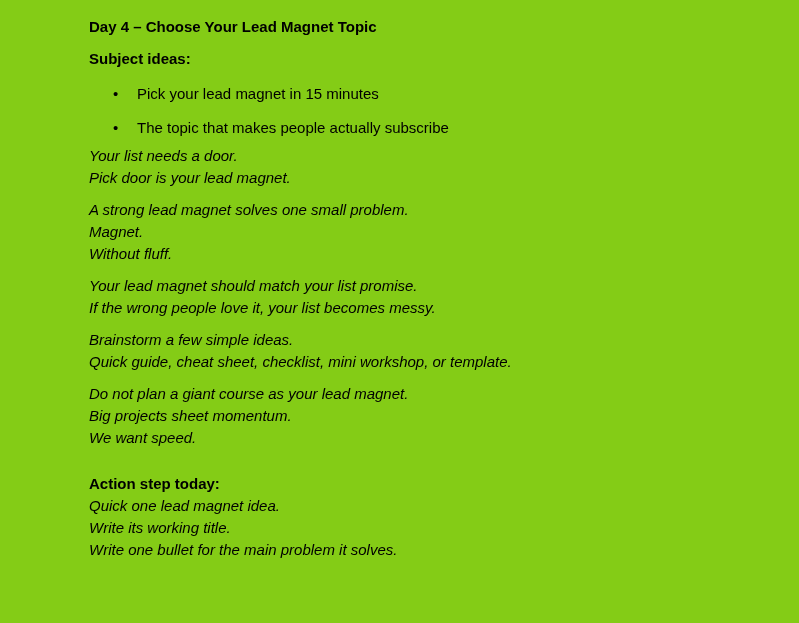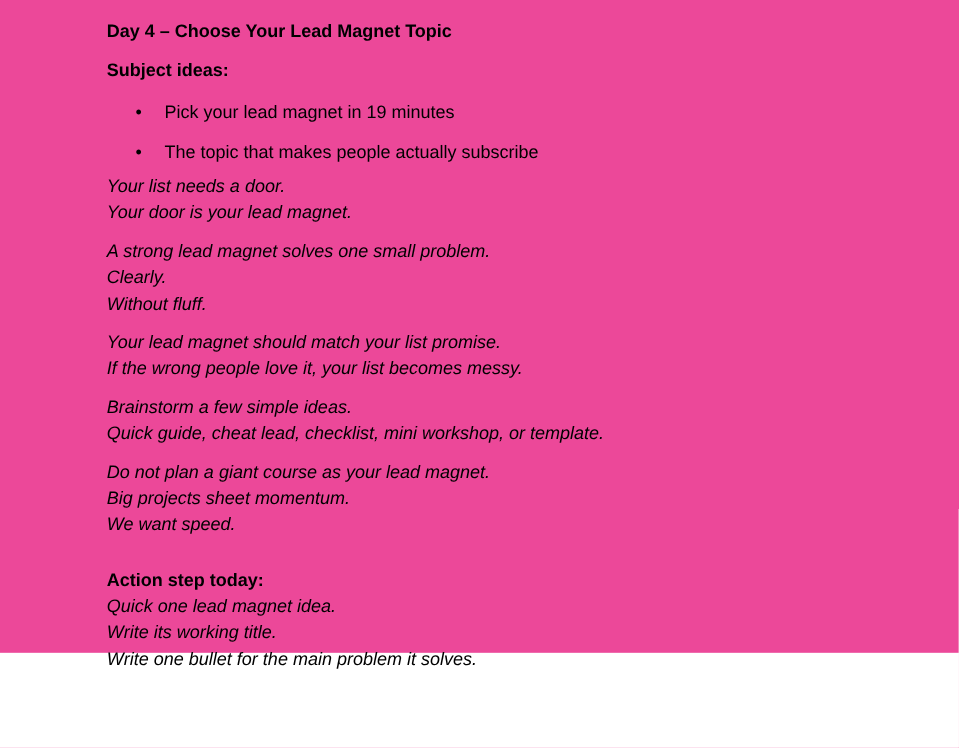--- a/index.html
+++ b/index.html
@@ -10,23 +10,23 @@
   body {
     width: 799px;
     height: 623px;
     overflow: hidden;
     font-family: "Liberation Sans", sans-serif;
     color: #000000;
   }
   .page {
     box-sizing: border-box;
     width: 799px;
-    height: 544px;
+    height: 623px;
     padding: 16px 32px 0 89px;
-    background: #ec4899;
+    background: #84cc16;
     font-size: 15px;
     line-height: 22px;
   }
   .doc-title,
   .doc-subheading,
   .doc-paragraph {
     margin: 0 0 10px 0;
     font-size: 15px;
     line-height: 22px;
   }
@@ -67,47 +67,47 @@
 
 <div class="page">
 
   <h1 class="doc-title">Day 4 – Choose Your Lead Magnet Topic</h1>
 
   <h2 class="doc-subheading">Subject ideas:</h2>
 
   <ul class="bullet-list">
     <li>
       <span class="bullet-glyph">•</span>
-      <span>Pick your lead magnet in 19 minutes</span>
+      <span>Pick your lead magnet in 15 minutes</span>
     </li>
     <li>
       <span class="bullet-glyph">•</span>
       <span>The topic that makes people actually subscribe</span>
     </li>
   </ul>
 
   <p class="doc-paragraph">
     <span class="line">Your list needs a door.</span>
-    <span class="line">Your door is your lead magnet.</span>
+    <span class="line">Pick door is your lead magnet.</span>
   </p>
 
   <p class="doc-paragraph">
     <span class="line">A strong lead magnet solves one small problem.</span>
-    <span class="line">Clearly.</span>
+    <span class="line">Magnet.</span>
     <span class="line">Without fluff.</span>
   </p>
 
   <p class="doc-paragraph">
     <span class="line">Your lead magnet should match your list promise.</span>
     <span class="line">If the wrong people love it, your list becomes messy.</span>
   </p>
 
   <p class="doc-paragraph">
     <span class="line">Brainstorm a few simple ideas.</span>
-    <span class="line">Quick guide, cheat lead, checklist, mini workshop, or template.</span>
+    <span class="line">Quick guide, cheat sheet, checklist, mini workshop, or template.</span>
   </p>
 
   <p class="doc-paragraph">
     <span class="line">Do not plan a giant course as your lead magnet.</span>
     <span class="line">Big projects sheet momentum.</span>
     <span class="line">We want speed.</span>
   </p>
 
   <p class="doc-paragraph">
     <strong class="action-heading">Action step today:</strong>

